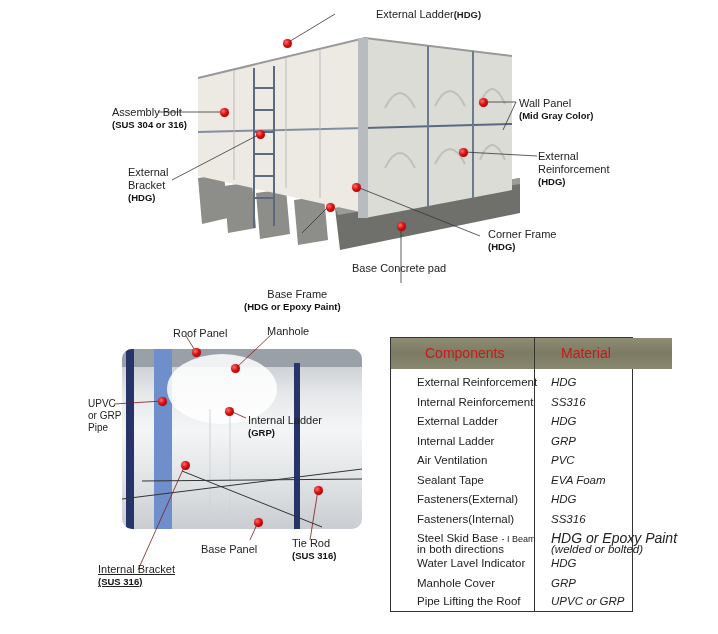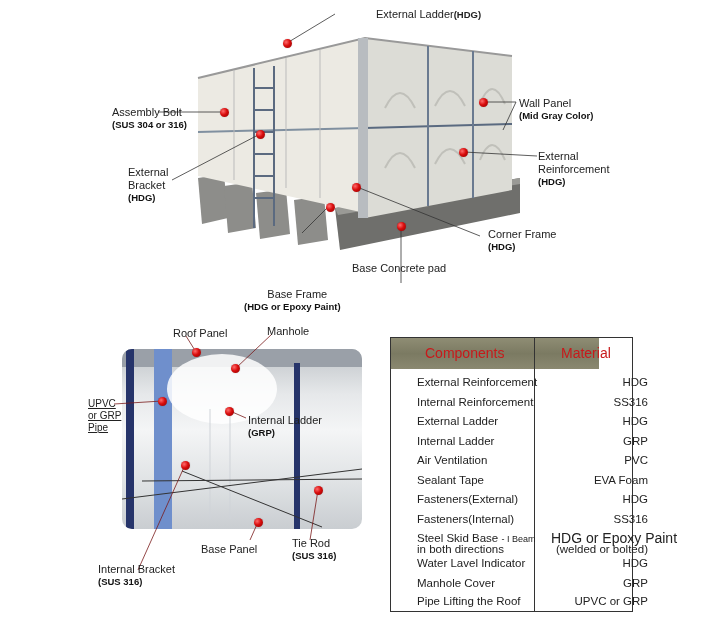--- a/index.html
+++ b/index.html
@@ -8,26 +8,26 @@
   .sub{display:block;font-weight:bold;font-size:9.5px;line-height:11px;color:#111;}
   .dot{position:absolute;width:9px;height:9px;border-radius:50%;background:radial-gradient(circle at 35% 35%,#ff6b6b 0%,#d80c0c 45%,#8a0000 100%);box-shadow:0 0 1px rgba(0,0,0,.4);}
   svg.lines{position:absolute;left:0;top:0;}
   
   .tank-wrap{position:absolute;left:190px;top:28px;width:330px;height:225px;}
   
   .interior{position:absolute;left:122px;top:349px;width:240px;height:180px;border-radius:10px;overflow:hidden;
     background:linear-gradient(180deg,#bfc4c8 0%,#e6e8ea 25%,#f4f5f6 45%,#dfe2e4 75%,#c9cdd1 100%);}
   
   .tbl{position:absolute;left:390px;top:337px;width:241px;height:273px;border:1px solid #333;background:#fff;}
-  .tbl-head{position:absolute;left:0;top:0;width:208px;height:31px;background:linear-gradient(180deg,#8f8d74 0%,#7b7a62 50%,#8a8870 100%);}
+  .tbl-head{position:absolute;left:0;top:0;width:281px;height:31px;background:linear-gradient(180deg,#8f8d74 0%,#7b7a62 50%,#8a8870 100%);}
   .tbl-head span{position:absolute;top:7px;color:#c8191b;font-size:14px;}
   .tbl-div{position:absolute;left:143px;top:0;width:1px;height:273px;background:#333;}
   .row{position:absolute;left:16px;width:241px;height:19px;font-size:11.5px;color:#222;}
   .row .c1{position:absolute;left:10px;top:3px;white-space:nowrap;}
-  .row .c2{position:absolute;left:144px;width:97px;top:3px;text-align:right;white-space:nowrap;}
+  .row .c2{position:absolute;left:144px;width:97px;top:3px;text-align:left;white-space:nowrap;font-style:italic;}
 </style>
 </head>
 <body>
 
 <div class="tank-wrap">
   <svg width="330" height="225" viewBox="0 0 330 225">
 
     <g fill="#8d8d8a">
       <polygon points="8,150 34,146 38,190 12,196"></polygon>
       <polygon points="34,158 62,154 66,200 38,205"></polygon>
@@ -171,37 +171,37 @@
 <div class="dot" style="left:181px;top:461px;"></div>
 <div class="dot" style="left:314px;top:486px;"></div>
 <div class="dot" style="left:254px;top:518px;"></div>
 
 <div class="lbl" style="left:158px;top:327px;padding-left:15px;">
   <span>Roof Panel</span>
 </div>
 <div class="lbl" style="left:267px;top:325px;">
   <span>Manhole</span>
 </div>
-<div class="lbl" style="left:88px;top:398px;font-size:10px;line-height:12px;text-decoration:underline;">
+<div class="lbl" style="left:88px;top:398px;font-size:10px;line-height:12px;">
   <span style="display:block">UPVC</span>
   <span style="display:block">or GRP</span>
   <span style="display:block">Pipe</span>
 </div>
 <div class="lbl" style="left:248px;top:414px;">
   <span>Internal Ladder</span>
   <span class="sub">(GRP)</span>
 </div>
 <div class="lbl" style="left:201px;top:543px;">
   <span>Base Panel</span>
 </div>
 <div class="lbl" style="left:292px;top:537px;">
   <span>Tie Rod</span>
   <span class="sub">(SUS 316)</span>
 </div>
-<div class="lbl" style="left:98px;top:563px;">
+<div class="lbl" style="left:98px;top:563px;text-decoration:underline;">
   <span>Internal Bracket</span>
   <span class="sub">(SUS 316)</span>
 </div>
 
 <div class="tbl">
   <div class="tbl-head">
     <span style="left:34px;">Components</span>
     <span style="left:170px;">Material</span>
   </div>
   <div class="tbl-div"></div>

